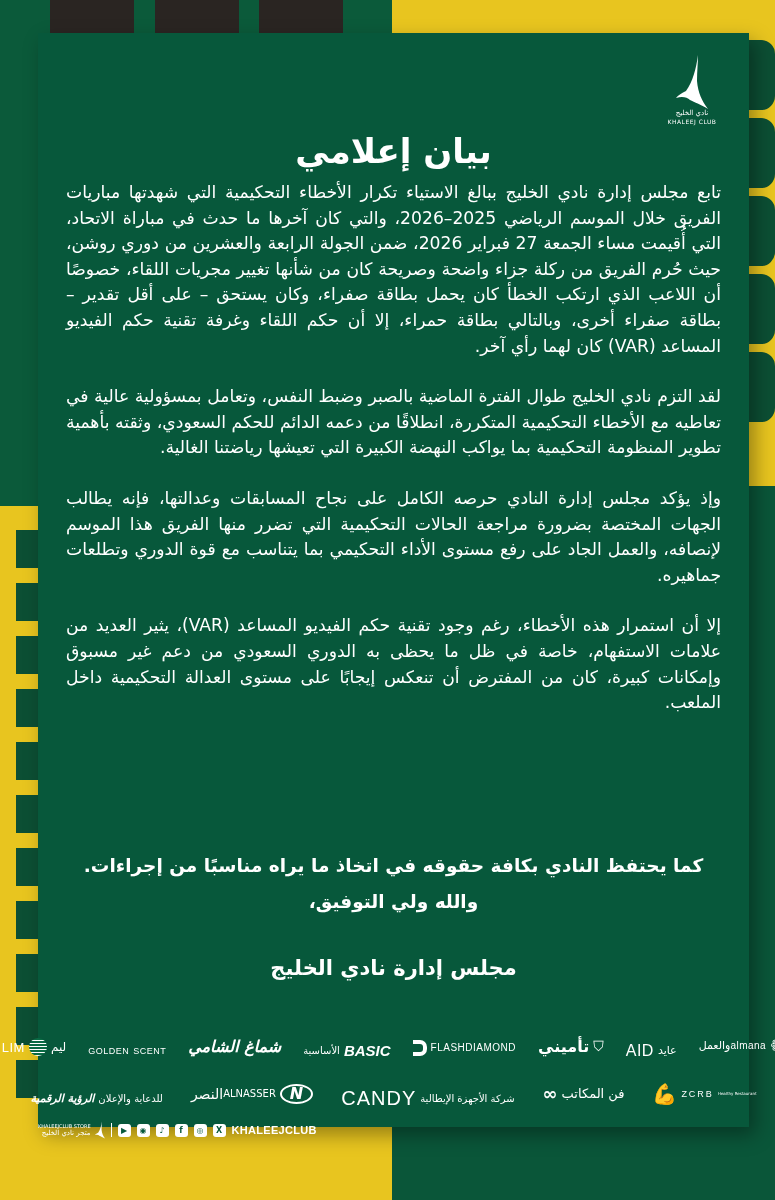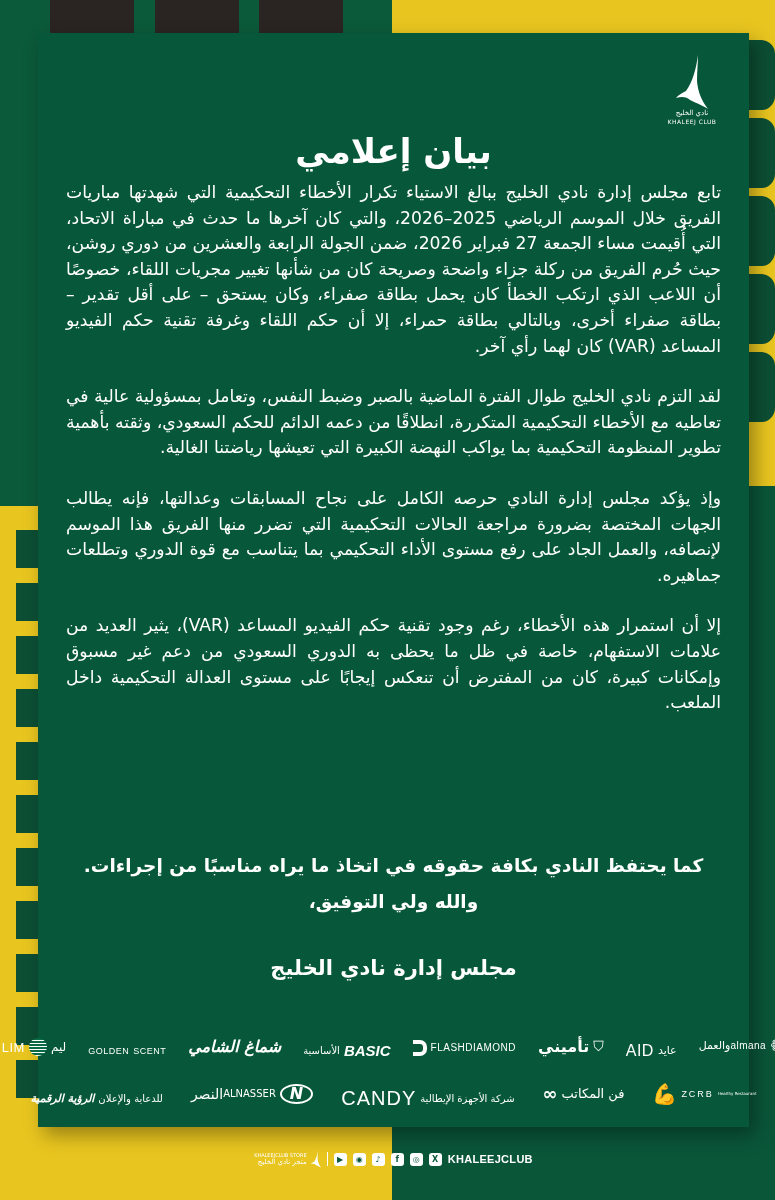--- a/index.html
+++ b/index.html
@@ -50,21 +50,21 @@
   .sp-row2 { top: 1050px; gap: 28px; }
   .sponsor { display: flex; align-items: center; gap: 4px; white-space: nowrap; }
   .sp-name { font-size: 12px; }
   .sp-name.big { font-size: 16px; font-weight: bold; }
   .sp-name.light { font-family: "Liberation Sans", sans-serif; font-size: 13px; letter-spacing: .5px; }
   .sp-sub { font-size: 10px; }
   .stack { display: flex; flex-direction: row; align-items: center; line-height: 1; }
   .stack .sp-name { font-size: 11px; line-height: 11px; }
   .circle-icon { width: 18px; height: 18px; border-radius: 50%; background: repeating-linear-gradient(0deg,#fff 0 1px,#0a6a44 1px 3px); }
 
-  .footer { position: absolute; left: 0; right: 0; top: 1088px; display: flex; justify-content: center; align-items: center; gap: 6px; color: #fff; margin-top: 29px; }
+  .footer { position: absolute; left: 0; right: 0; top: 1088px; display: flex; justify-content: flex-start; align-items: center; gap: 6px; color: #fff; }
   .store { display: flex; align-items: center; gap: 4px; }
   .store .txt { display: flex; flex-direction: column; font-size: 5px; text-align: right; }
   .store .txt .ar { font-size: 7px; }
   .sep { width: 1px; height: 14px; background: #fff; }
   .social { width: 13px; height: 13px; border-radius: 3px; background: #fff; color: #07583b; font-size: 8px; display: flex; align-items: center; justify-content: center; font-weight: bold; }
   .handle { font-size: 11px; font-family: "Liberation Sans", sans-serif; font-weight: bold; letter-spacing: .3px; }
 </style>
 </head>
 <body>
 

